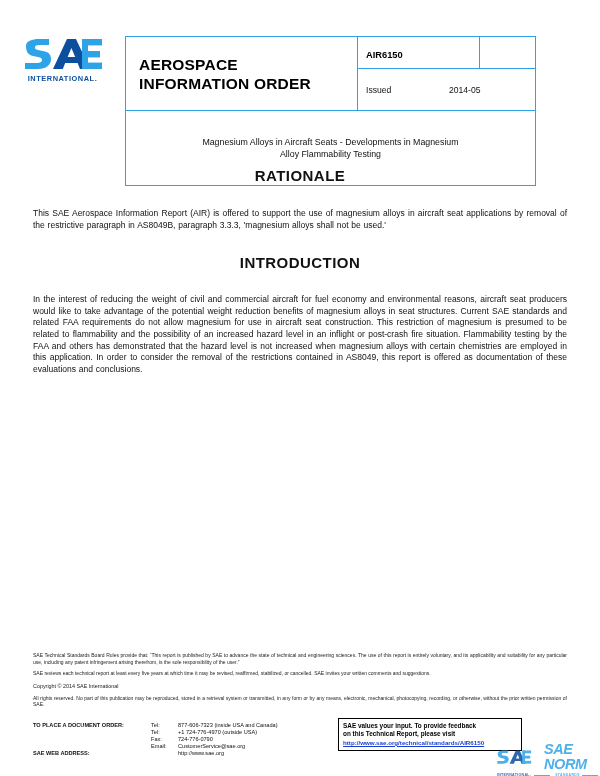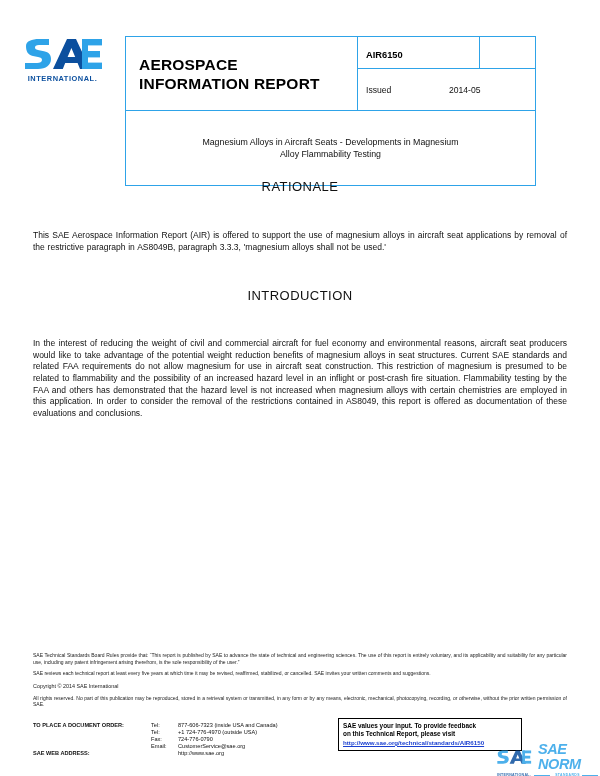--- a/index.html
+++ b/index.html
@@ -112,24 +112,25 @@
 
   
   .body-area {
     position: absolute;
     left: 33px;
     top: 163px;
     width: 534px;
   }
   .section-heading {
     text-align: center;
-    font-size: 13px;
+    font-size: 15px;
     letter-spacing: 0.45px;
     color: #111;
-    margin: 16px;
+    margin: 4px;
+    font-weight: bold;
   }
   .para {
     font-size: 8.5px;
     line-height: 11.6px;
     text-align: justify;
     color: #111;
     margin: 0;
     word-spacing: 0.4px;
   }
   .gap-a { height: 20px; }
@@ -227,21 +228,21 @@
     display: flex;
     align-items: center;
   }
   .wm-mark { width: 36px; height: 17px; }
   .wm-text {
     font-size: 14.5px;
     font-weight: bold;
     font-style: italic;
     color: #2ea3e8;
     letter-spacing: -0.4px;
-    margin-left: 6px;
+    margin-left: 12px;
     line-height: 15px;
   }
   .wm-sub {
     display: flex;
     align-items: center;
     margin-top: 1px;
   }
   .wm-sub-l {
     font-size: 3.6px;
     font-weight: bold;
@@ -284,21 +285,21 @@
       </svg>
     </div>
     <div class="sae-intl">INTERNATIONAL.</div>
   </div>
 
   <table class="title-table">
     <tbody>
         <tr>
       <td class="doc-type-cell" rowspan="2">
         <div class="doc-type-line">AEROSPACE</div>
-        <div class="doc-type-line">INFORMATION REPORT</div>
+        <div class="doc-type-line">INFORMATION ORDER</div>
       </td>
       <td class="doc-num-cell">
         <span class="doc-num-text">AIR6150</span>
       </td>
       <td class="doc-blank-cell"></td>
     </tr>
     <tr>
       <td class="issued-cell" colspan="2">
         <div class="issued-row">
           <span class="issued-label">Issued</span>

